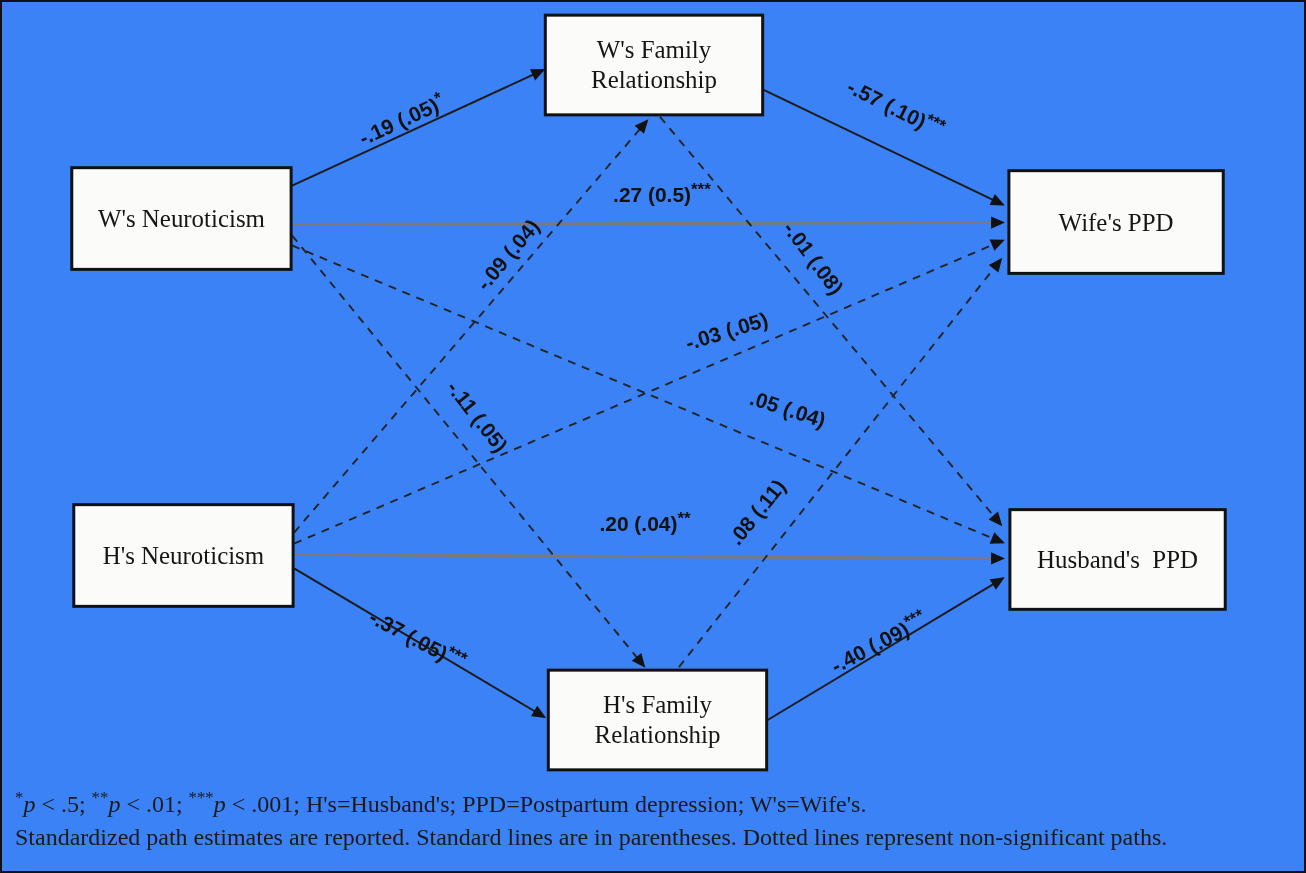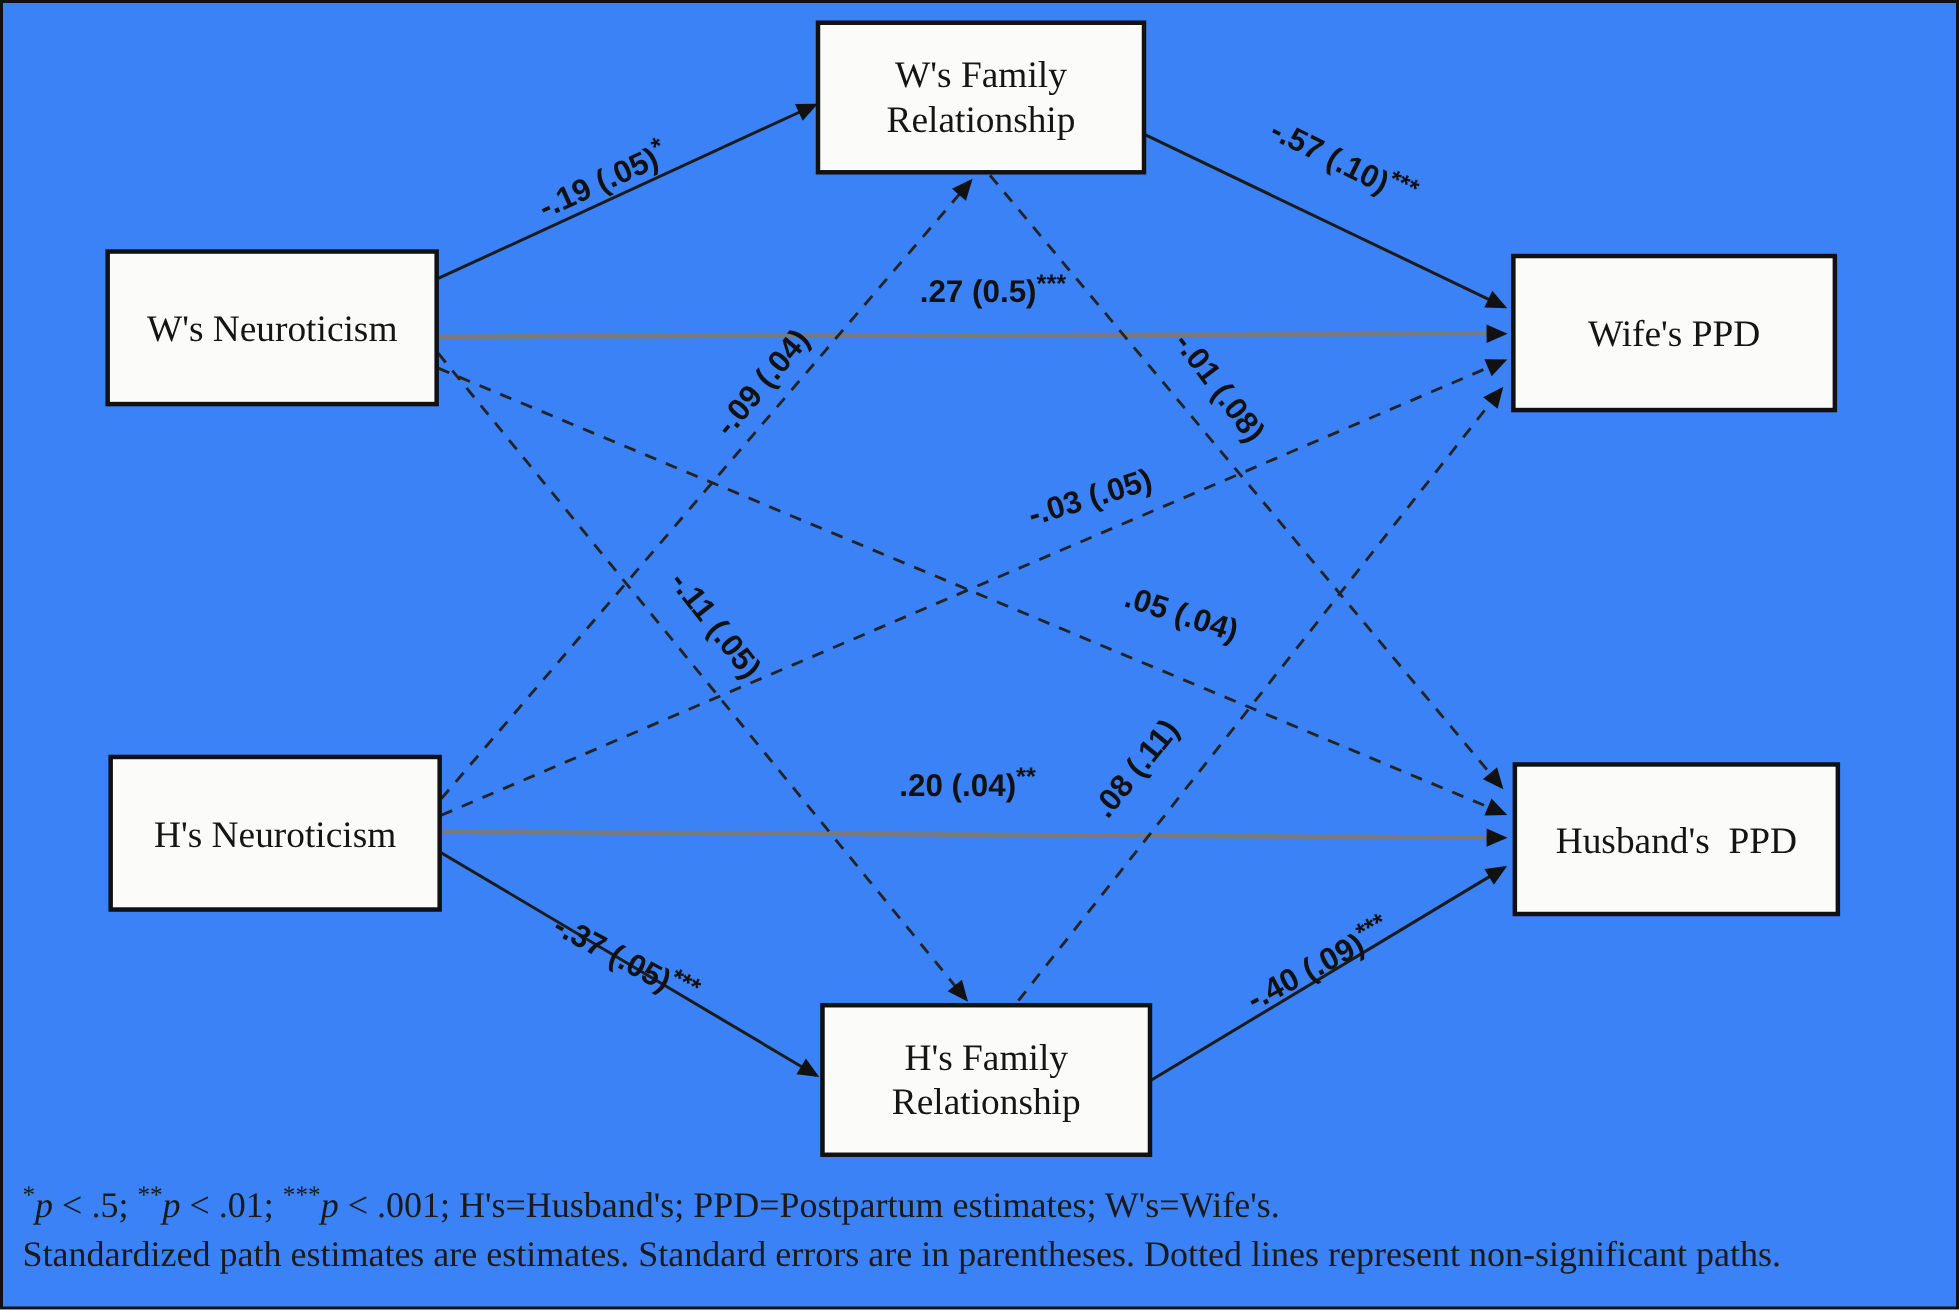--- a/index.html
+++ b/index.html
@@ -75,16 +75,16 @@
         <text x="513" y="257" class="edge-label" transform="rotate(-50 513 257)">-.09 (.04)</text>
         <text x="729" y="336" class="edge-label" transform="rotate(-17 729 336)">-.03 (.05)</text>
         <text x="471" y="419" class="edge-label" transform="rotate(52 471 419)">-.11 (.05)</text>
         <text x="786" y="414" class="edge-label" transform="rotate(18 786 414)">.05 (.04)</text>
         <text x="808" y="260" class="edge-label" transform="rotate(53 808 260)">-.01 (.08)</text>
         <text x="763" y="515" class="edge-label" transform="rotate(-51 763 515)">.08 (.11)</text>
       </g>
   </svg>
 
   <div class="notes">
-    <p id="note1"><span class="sup">*</span><span class="it">p</span><span> &lt; .5; </span><span class="sup">**</span><span class="it">p</span><span> &lt; .01; </span><span class="sup">***</span><span class="it">p</span><span> &lt; .001; </span><span>H's=Husband's; PPD=Postpartum estimates; W's=Wife's.</span></p>
-    <p>Standardized path estimates are estimates. Standard errors are in parentheses. Dotted lines represent non-significant paths.</p>
+    <p id="note1"><span class="sup">*</span><span class="it">p</span><span> &lt; .5; </span><span class="sup">**</span><span class="it">p</span><span> &lt; .01; </span><span class="sup">***</span><span class="it">p</span><span> &lt; .001; </span><span>H's=Husband's; PPD=Postpartum depression; W's=Wife's.</span></p>
+    <p>Standardized path estimates are reported. Standard lines are in parentheses. Dotted lines represent non-significant paths.</p>
   </div>
 </div>
 
 </body></html>

